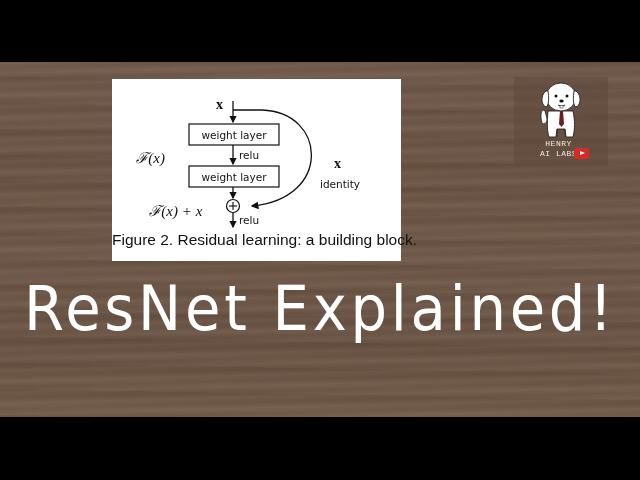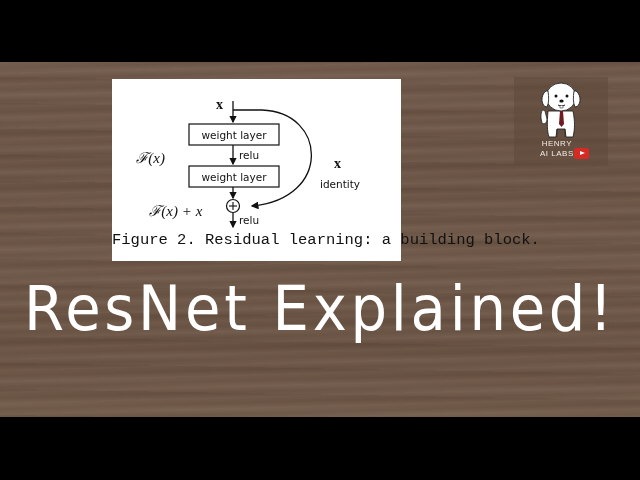--- a/index.html
+++ b/index.html
@@ -15,30 +15,30 @@
         repeating-linear-gradient(181deg, rgba(0,0,0,0.06) 0px, rgba(0,0,0,0) 9px, rgba(255,255,255,0.03) 17px, rgba(0,0,0,0) 26px),
         linear-gradient(180deg, #70594a 0%, #6b5444 30%, #6f5848 55%, #6a5343 80%, #715a49 100%);
     }
     .figure {
       position: absolute; left: 112px; top: 79px; width: 289px; height: 182px;
       background: #ffffff;
     }
     .figure svg { position: absolute; left: 0; top: 0; }
     .caption {
       position: absolute; left: 0; top: 152px; width: 289px; text-align: right;
-      font-family: Liberation Mono, monospace; font-size: 15.5px; color: #111;
+      font-family: Liberation Sans, sans-serif; font-size: 15.5px; color: #111;
       white-space: nowrap;
     }
     .logo {
       position: absolute; left: 514px; top: 77px; width: 94px; height: 88px;
       background: rgba(95,72,58,0.55);
     }
     .logo-text {
       position: absolute; left: 26px; top: 62px;
-      font-family: Liberation Sans, sans-serif; font-size: 8px; line-height: 10px;
+      font-family: Liberation Mono, monospace; font-size: 8px; line-height: 10px;
       color: #f1ece6; text-align: center; letter-spacing: 0.5px;
     }
     .yt {
       position: absolute; left: 60px; top: 71px; width: 15px; height: 11px;
       background: #d62a24; border-radius: 2px;
     }
     .yt::after {
       content: ""; position: absolute; left: 6px; top: 3px;
       border-left: 5px solid #fff; border-top: 2.5px solid transparent; border-bottom: 2.5px solid transparent;
     }

